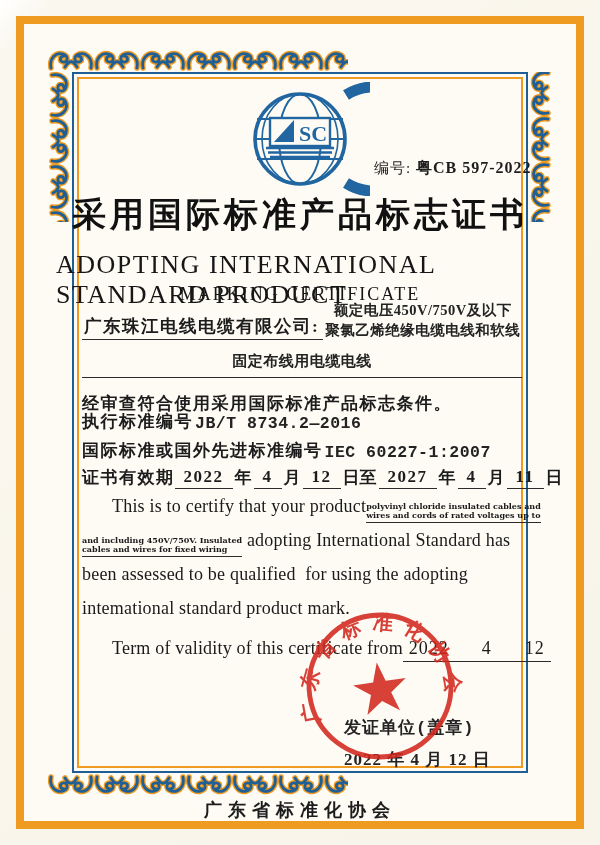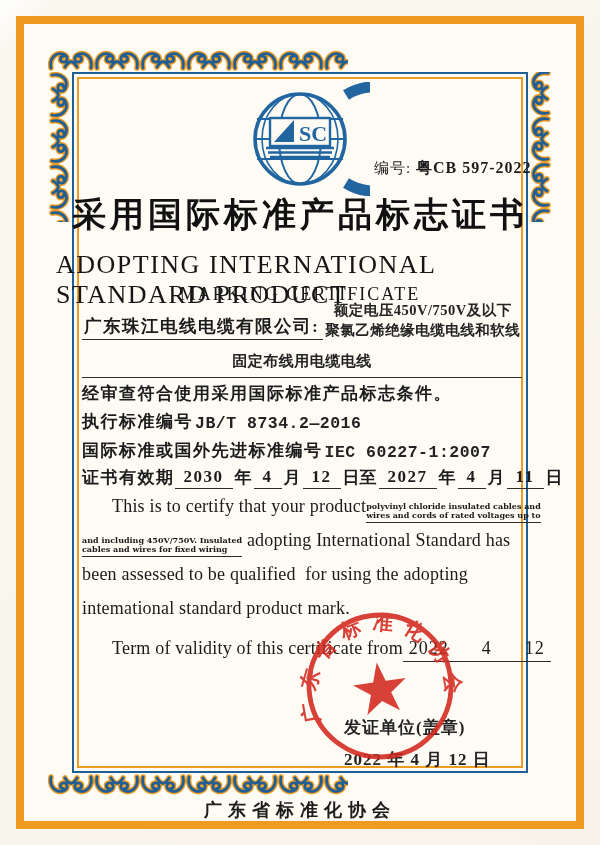--- a/index.html
+++ b/index.html
@@ -30,39 +30,39 @@
   .title-en2{top:228px;left:0;width:100%;text-align:center;font-size:18px;letter-spacing:2px;color:#161616;}
   .cn{font-weight:600;letter-spacing:1.5px;font-size:17px;color:#1c1c1c;}
   .row{left:26px;right:22px;display:flex;align-items:flex-end;}
   .u{border-bottom:1.6px solid #2b2b2b;}
   .r-company{top:258px;}
   .company{font-size:17.5px;font-weight:700;padding:0 4px 1px 2px;white-space:nowrap;}
   .prod-block{flex:1;text-align:center;font-size:14.5px;font-weight:700;letter-spacing:0.5px;line-height:20px;margin-top:-14px;white-space:nowrap;}
   .r-adopt{top:296px;}
   .adopt-prefix{white-space:nowrap;padding-left:16px;}
   .adopt-blank{flex:1;text-align:center;font-size:15px;font-weight:700;letter-spacing:0.5px;padding-bottom:6px;white-space:nowrap;}
-  .r-review{top:326px;text-align:right;}
+  .r-review{top:336px;text-align:right;}
   .r-std{top:354px;}
   .r-intl{top:383px;}
   .val{font-family:Liberation Mono, monospace;font-weight:700;letter-spacing:0.5px;font-size:16.5px;padding-left:2px;}
   .r-valid{top:410px;white-space:nowrap;}
   .r-valid .num{font-weight:700;font-size:17px;padding:0 9px 1px 9px;}
   .r-valid .cnw{letter-spacing:0;padding:0 2px;}
   .en{font-size:18px;color:#1a1a1a;letter-spacing:0.2px;white-space:nowrap;}
   .e1{top:440px;left:26px;}
   .e2{top:474px;left:26px;}
   .e3{top:508px;left:26px;}
   .e4{top:542px;left:26px;}
   .indent{display:inline-block;width:30px;}
   .small2{display:inline-block;vertical-align:-6px;font-family:"DejaVu Serif",serif;font-weight:700;font-size:8px;line-height:9.5px;letter-spacing:0;border-bottom:1.2px solid #2b2b2b;padding-bottom:1px;white-space:nowrap;}
   .t1{top:582px;left:26px;}
   .t2{top:616px;left:26px;}
   .pre{white-space:pre;}
   .datefill{font-weight:400;letter-spacing:1px;padding:0 6px 3px 6px;}
-  .issue-label{top:660px;left:288px;font-size:17px;font-weight:600;letter-spacing:1px;white-space:nowrap;}
+  .issue-label{top:660px;left:288px;font-size:17px;font-weight:600;letter-spacing:1px;white-space:nowrap;font-family:Liberation Mono, monospace;}
   .issue-date{top:692px;left:288px;font-size:17px;font-weight:600;letter-spacing:1px;white-space:nowrap;}
   .seal{left:238px;top:544px;width:172px;height:172px;transform:rotate(-8deg);opacity:0.88;}
   .org{top:742px;left:0;width:100%;text-align:center;font-size:18px;font-weight:600;letter-spacing:6px;color:#1c1c1c;}
   svg{display:block;}
 </style>
 </head>
 <body>
 
 <div class="page">
   <div class="frame">
@@ -158,21 +158,21 @@
       <span class="val">JB/T 8734.2—2016</span>
     </div>
 
     <div class="abs row r-intl">
       <span class="cn">国际标准或国外先进标准编号</span>
       <span class="val">IEC 60227-1:2007</span>
     </div>
 
     <div class="abs row r-valid cn">
       <span>证书有效期</span>
-      <span class="num u">2030</span>
+      <span class="num u">2022</span>
       <span class="cnw">年</span>
       <span class="num u">4</span>
       <span class="cnw">月</span>
       <span class="num u">12</span>
       <span class="cnw">日至</span>
       <span class="num u">2027</span>
       <span class="cnw">年</span>
       <span class="num u">4</span>
       <span class="cnw">月</span>
       <span class="num u">11</span>

